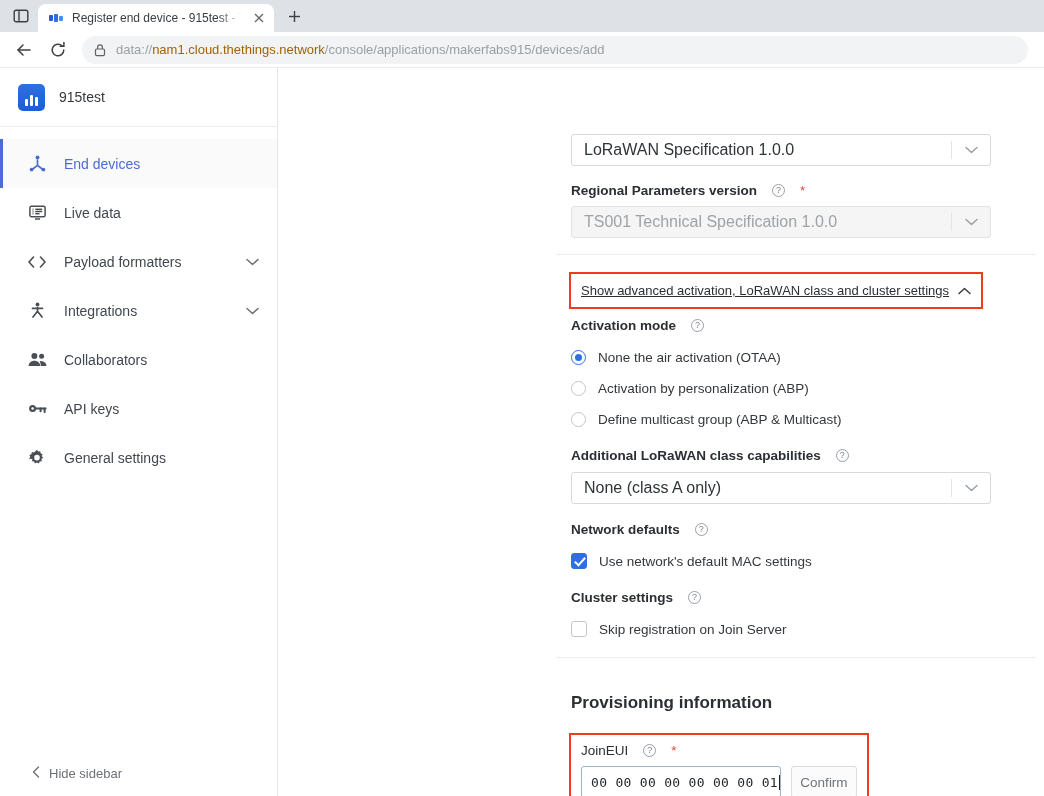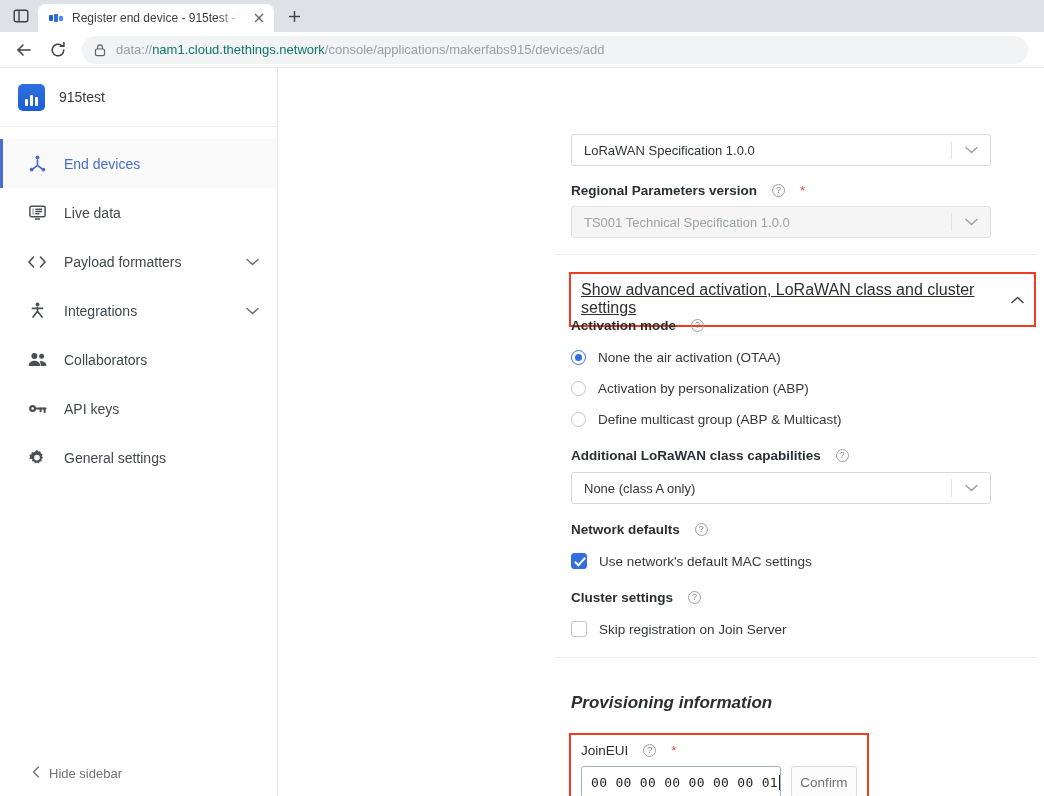--- a/index.html
+++ b/index.html
@@ -55,21 +55,21 @@
     width: 32px; height: 32px; border-radius: 50%;
     display:flex;align-items:center;justify-content:center; color:#3c4043;
   }
   .omnibox {
     flex: 1 1 auto; height: 28px; background: #f1f3f4; border-radius: 14px;
     display:flex; align-items:center; gap: 10px; padding: 0 12px;
     margin-left: 6px; margin-right: 8px;
   }
   .omnibox .lock { color:#5f6368; display:flex; align-items:center; }
   .url { font-size: 13px; color:#9aa0a6; white-space: nowrap; overflow:hidden; }
-  .url b { color:#0f766e; font-weight: 400; }
+  .url b { color:#a16207; font-weight: 400; }
 
   
   .viewport {
     position: relative; width: 1036px; height: 728px;
     display: flex; background: #fff;
   }
 
   
   .sidebar {
     width: 278px; flex: 0 0 278px; height: 728px;
@@ -131,33 +131,33 @@
   .req { color:#d94a3d; font-weight: normal; }
   .qmark {
     width:13px;height:13px;border-radius:50%;border:1px solid #9aa0a6;
     color:#7d8388;font-size:9px;line-height:11px;text-align:center;
     display:inline-block; font-weight:normal;
   }
 
   .select {
     width: 420px; height: 32px; border:1px solid #d8d8d8; border-radius:3px;
     display:flex; align-items:center; background:#fff;
-    font-size: 13px; color:#2f3437; padding-left: 12px;
+    font-size: 16px; color:#2f3437; padding-left: 12px;
   }
   .select .val { flex: 1 1 auto; }
   .select .sep { width:1px; height:18px; background:#e4e4e4; }
   .select .chev { width:38px; display:flex; align-items:center; justify-content:center; color:#9aa0a6; }
   .select.disabled { background:#f5f5f5; color:#9ea3a7; border-color:#e2e2e2; }
 
   .adv-box {
     border: 2px solid #ef3b1e; display:inline-block;
     padding: 7px 10px 8px 0px; margin-top: 8px;
   }
   .adv-link {
-    font-size: 16px; color:#2b2f33; text-decoration: underline;
+    font-size: 13px; color:#2b2f33; text-decoration: underline;
     display:inline-flex; align-items:center; gap:9px; padding-left:10px;
   }
 
   .radio-row, .check-row {
     display:flex; align-items:center; gap:12px; height:30px;
     font-size:13.5px; color:#33383c;
   }
   .radio {
     width:15px;height:15px;border-radius:50%;border:1.5px solid #c2c6ca;background:#fff;
     flex:0 0 15px; position:relative;
@@ -472,21 +472,21 @@
           <span class="qmark">?</span>
         </div>
         <div class="check-row" style="margin-top:9px;">
           <span class="checkbox"></span>
           <span>Skip registration on Join Server</span>
         </div>
       </div>
 
       <div class="hr" style="position:absolute; left:293px; top:589px; width:751px;"></div>
 
-      <div style="position:absolute; left:293px; top:625px;font-style:italic;">
+      <div style="position:absolute; left:293px; top:625px;">
         <div class="sec-title">Provisioning information</div>
       </div>
 
       <div class="join-box" style="position:absolute; left:291px; top:665px;">
         <div class="field-label label-plain">
           <span>JoinEUI</span>
           <span class="qmark">?</span>
           <span class="req">*</span>
         </div>
         <div class="join-row">

